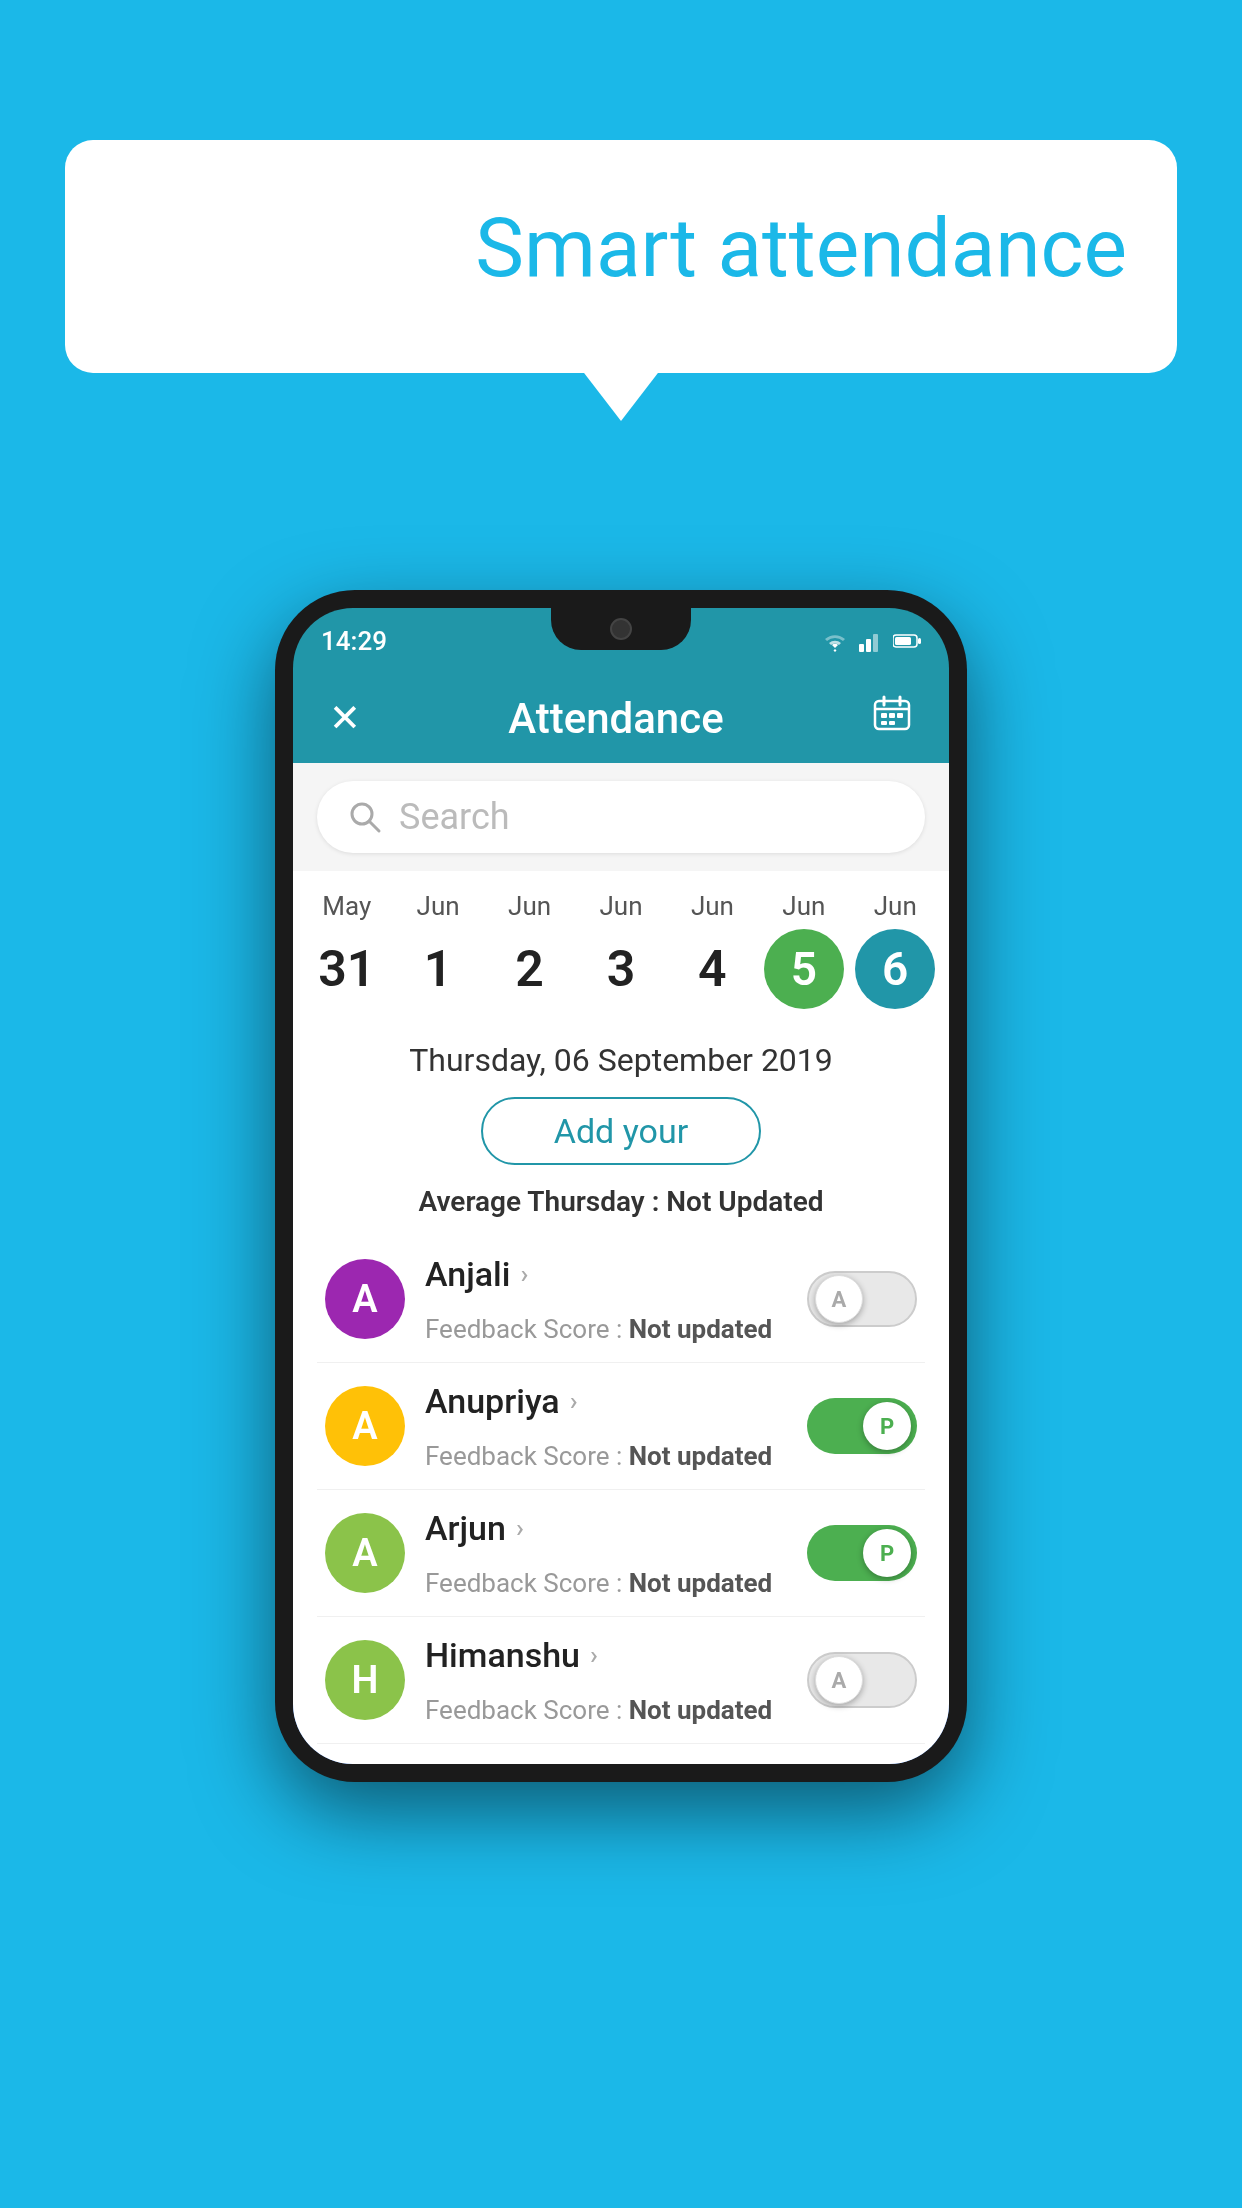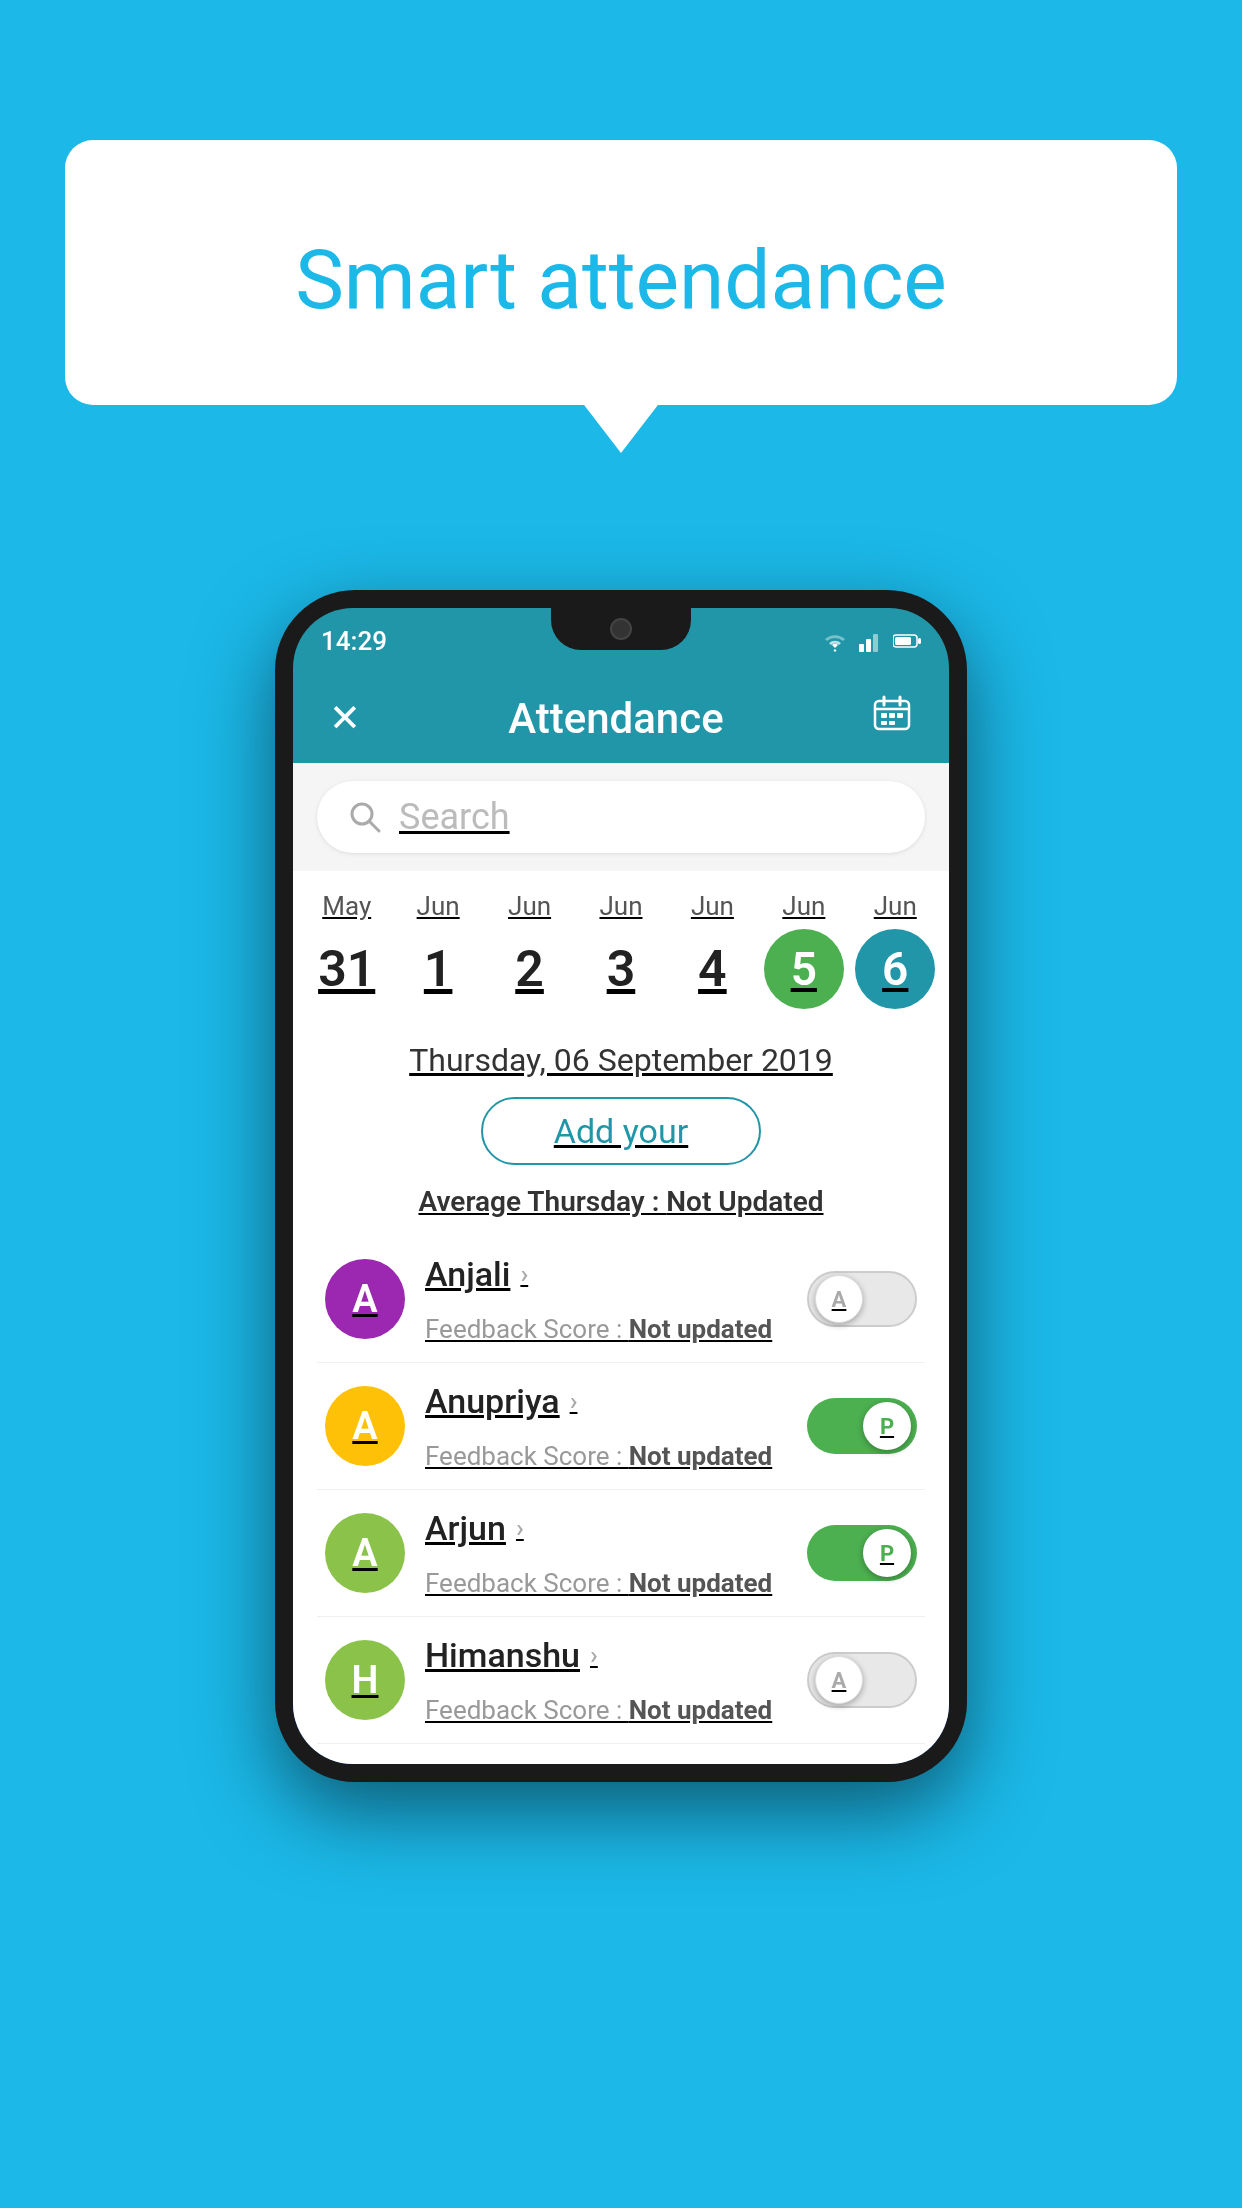--- a/index.html
+++ b/index.html
@@ -17,22 +17,22 @@
     .speech-bubble-container {
       position: absolute;
       top: 140px;
       left: 65px;
       right: 65px;
     }
 
     .speech-bubble {
       background: white;
       border-radius: 28px;
-      padding: 92px 50px 55px;
-      text-align: center;
+      padding: 60px 50px 55px;
+      text-align: right;
       position: relative;
     }
 
     .speech-bubble::after {
       content: '';
       position: absolute;
       bottom: -48px;
       left: 50%;
       transform: translateX(-50%);
       width: 0;
@@ -356,21 +356,20 @@
 
     .toggle-on .toggle-knob {
       color: #4caf50;
     }
 
     
     .phone-screen {
       background: #3b82f6;
       border-radius: 0 0 60px 60px;
       overflow: hidden;
-      text-decoration: underline;
     }
   </style>
 </head>
 <body>
 
 <div class="speech-bubble-container">
   <div class="speech-bubble">
     <div class="bubble-title">Smart attendance</div>
   </div>
 </div>

